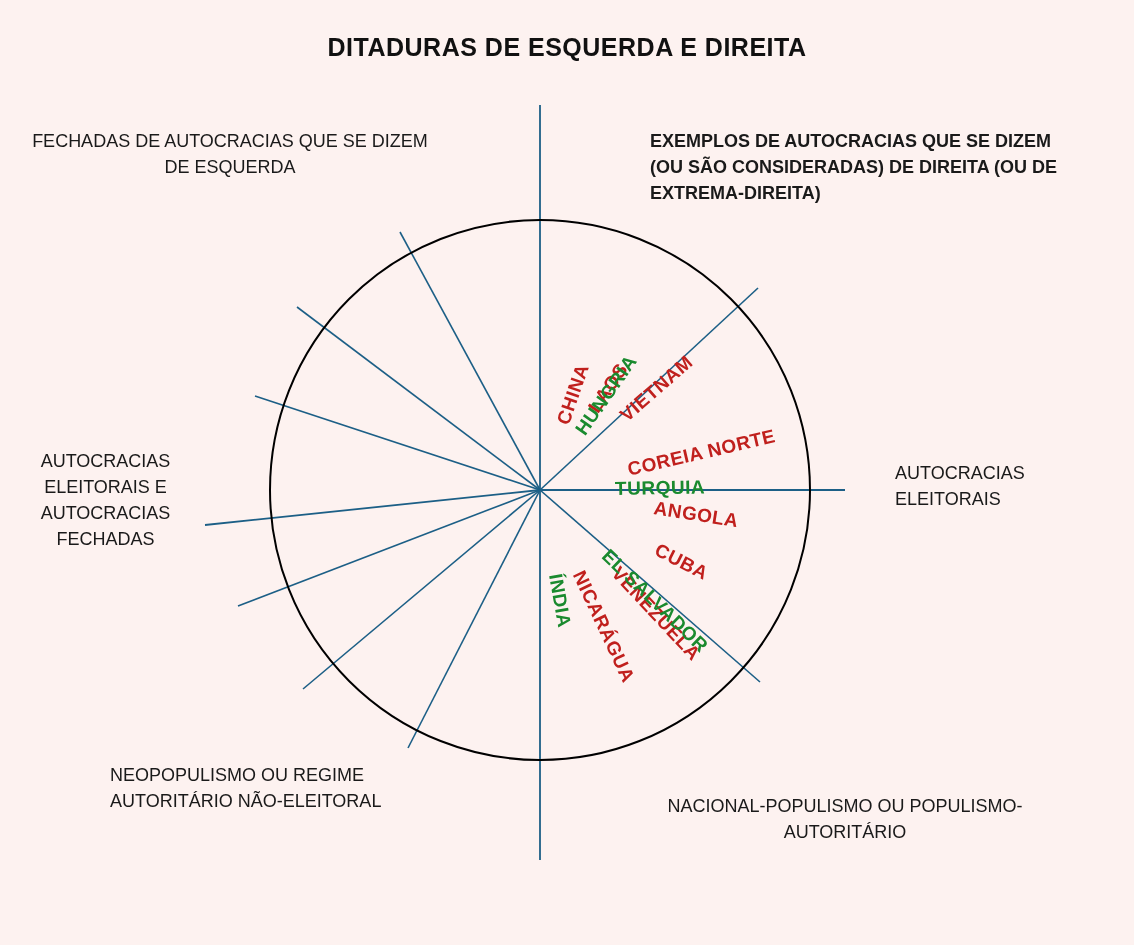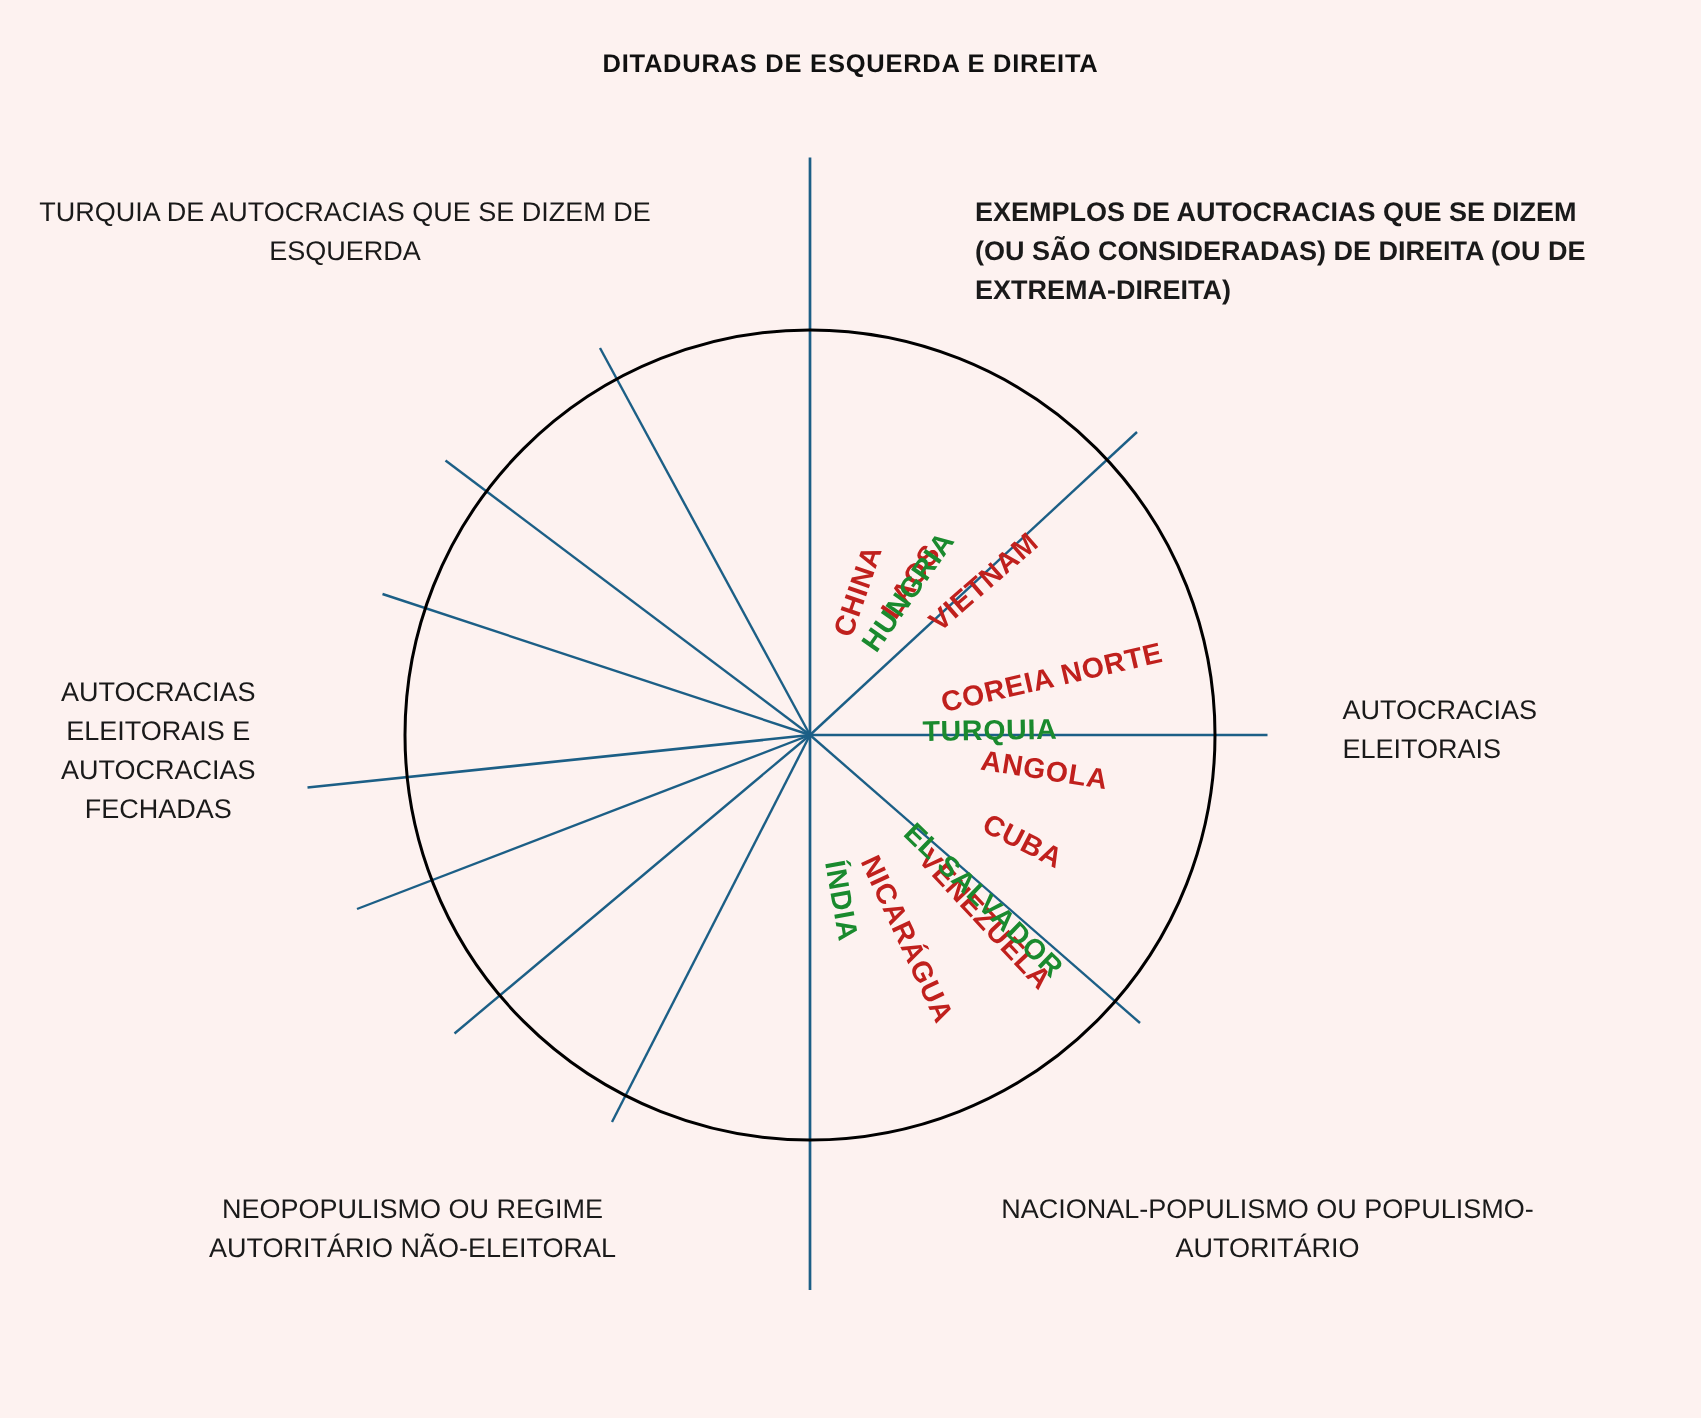--- a/index.html
+++ b/index.html
@@ -14,21 +14,21 @@
     overflow: hidden;
     font-family: "Liberation Sans", sans-serif;
     color: #1a1a1a;
   }
   #diagram-title {
     position: absolute;
     top: 33px;
     left: 0;
     width: 1134px;
     text-align: center;
-    font-size: 17px;
+    font-size: 25px;
     font-weight: bold;
     letter-spacing: 0.5px;
     color: #111;
   }
   .axis-label {
     position: absolute;
     font-size: 18px;
     line-height: 1.45;
     color: #1a1a1a;
     white-space: pre-line;
@@ -52,24 +52,24 @@
     width: 175px;
     text-align: center;
   }
   #label-right-axis {
     top: 460px;
     left: 895px;
     width: 220px;
     text-align: left;
   }
   #label-bottom-left {
-    top: 793px;
+    top: 762px;
     left: 110px;
     width: 330px;
-    text-align: center;
+    text-align: left;
   }
   #label-bottom-right {
     top: 793px;
     left: 655px;
     width: 380px;
     text-align: center;
   }
   #wheel {
     position: absolute;
     left: 0;
@@ -84,21 +84,21 @@
     transform-origin: 0 50%;
   }
   .left-country { color: #c0201d; }
   .right-country { color: #1a8a2e; }
 </style>
 </head>
 <body>
 
 <div id="diagram-title">DITADURAS DE ESQUERDA E DIREITA</div>
 
-<div class="axis-label" id="label-left-examples">TURQUIA DE AUTOCRACIAS QUE SE DIZEM DE ESQUERDA</div>
+<div class="axis-label" id="label-left-examples">FECHADAS DE AUTOCRACIAS QUE SE DIZEM DE ESQUERDA</div>
 <div class="axis-label" id="label-right-examples">EXEMPLOS DE AUTOCRACIAS QUE SE DIZEM  (OU SÃO CONSIDERADAS) DE DIREITA (OU DE EXTREMA-DIREITA)</div>
 <div class="axis-label" id="label-left-axis">AUTOCRACIAS ELEITORAIS E AUTOCRACIAS FECHADAS</div>
 <div class="axis-label" id="label-right-axis">AUTOCRACIAS ELEITORAIS</div>
 <div class="axis-label" id="label-bottom-left">NEOPOPULISMO OU REGIME AUTORITÁRIO NÃO-ELEITORAL</div>
 <div class="axis-label" id="label-bottom-right">NACIONAL-POPULISMO OU POPULISMO-AUTORITÁRIO</div>
 
 <svg id="wheel" width="1134" height="945">
   <g>
 
     <line x1="540" y1="105" x2="540" y2="860" stroke="#1c5f86" stroke-width="1.8"></line>

